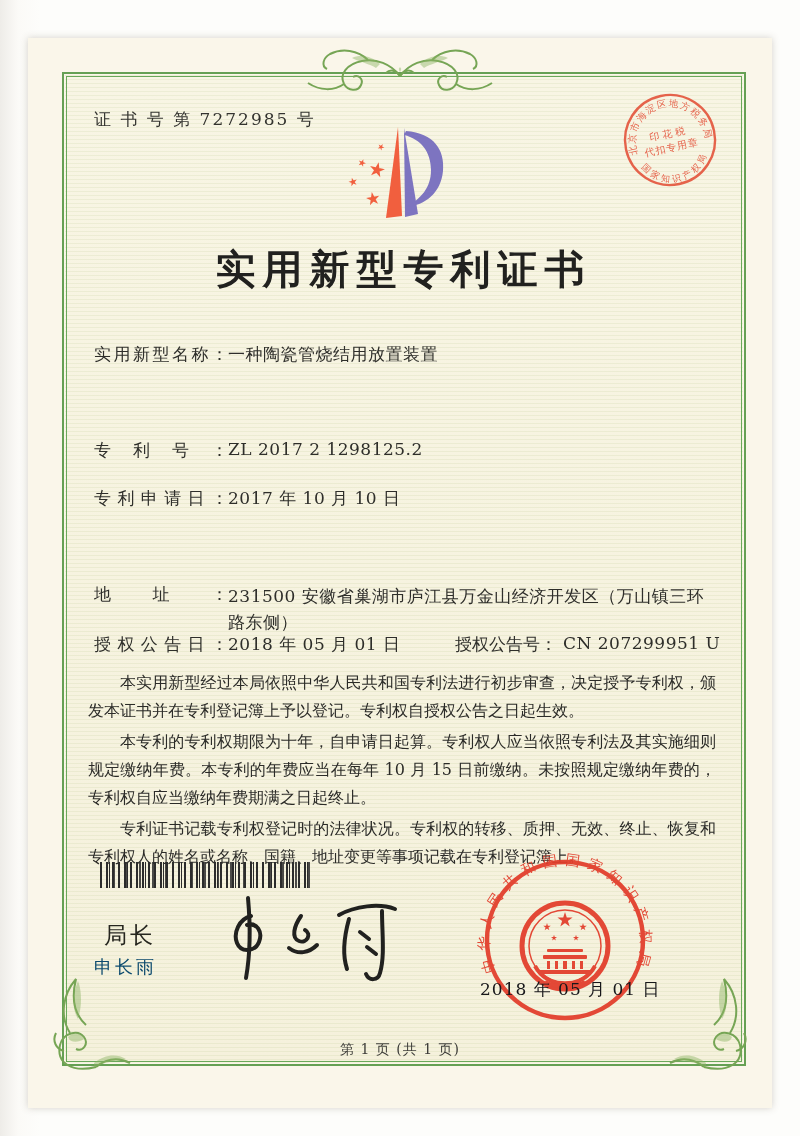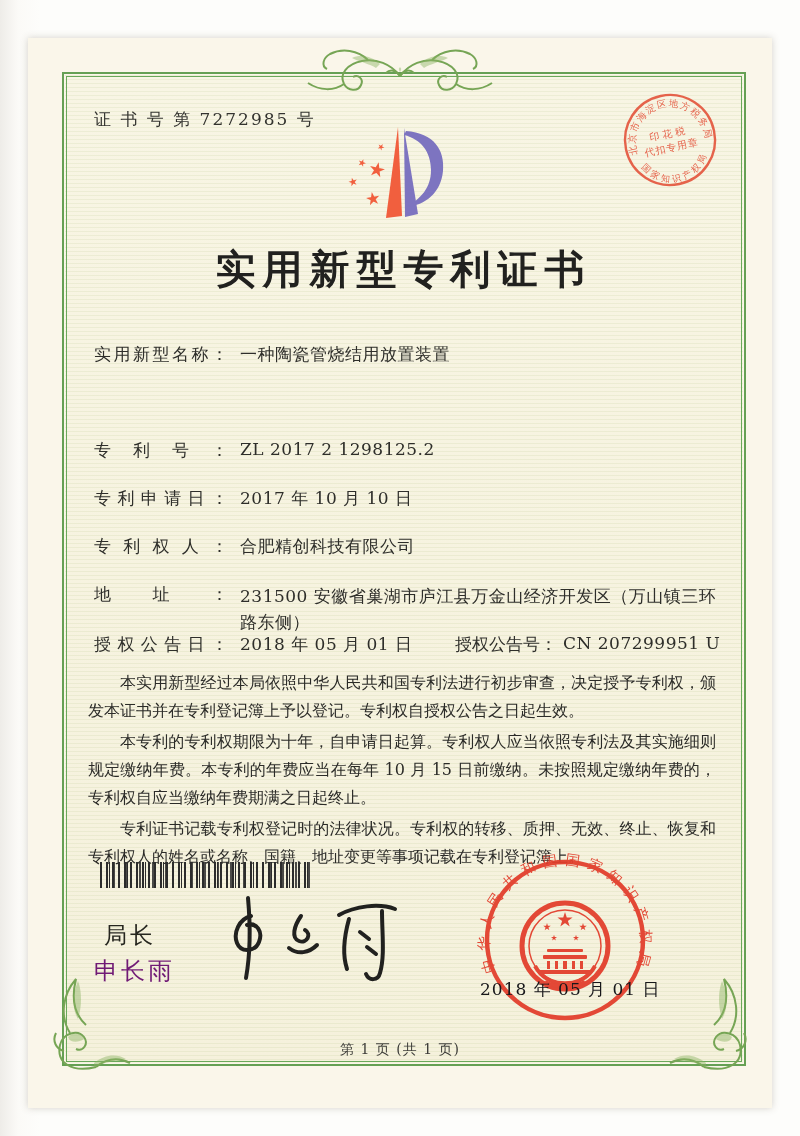--- a/index.html
+++ b/index.html
@@ -14,34 +14,34 @@
              linear-gradient(180deg,#f8f5e4,#f5f1dc); }
   .frame { position:absolute; left:34px; top:34px; width:684px; height:994px;
            border:2.5px solid #66a054; }
   .frame-in { position:absolute; inset:2px; border:1px solid #6aa85a; }
   .abs { position:absolute; }
   .cert-no { left:66px; top:70px; font-size:17px; letter-spacing:2px; color:#33332f; }
   .title { left:0; top:204px; width:100%; text-align:center; font-size:40px; font-weight:700;
            letter-spacing:7px; color:#21211f; text-indent:7px; }
   .field-row { position:absolute; left:66px; font-size:17px; color:#2e2e2a; white-space:nowrap; }
   .flabel { display:inline-block; width:134px; text-align:justify; text-align-last:justify; vertical-align:top; }
-  .fvalue { display:inline-block; margin-left:12px; vertical-align:top; letter-spacing:.5px; }
+  .fvalue { display:inline-block; vertical-align:top; letter-spacing:.5px; }
   .fvalue.wrap { width:478px; white-space:normal; line-height:26px; }
   .grant-right { position:absolute; left:361px; top:0; white-space:nowrap; }
   .body-text { left:57px; top:628px; width:634px; font-size:16px; line-height:28px;
                color:#2b2b28; text-align:justify; }
   .body-text p { text-indent:2em; margin:3px; }
   .barcode { left:72px; top:824px; width:210px; height:26px;
              background:
                repeating-linear-gradient(90deg,#2c2c2c 0 2px,rgba(0,0,0,0) 2px 6px),
                repeating-linear-gradient(90deg,#2c2c2c 0 1px,rgba(0,0,0,0) 1px 9px),
                repeating-linear-gradient(90deg,rgba(44,44,44,.85) 0 2px,rgba(0,0,0,0) 2px 13px); }
   .sign-title { left:76px; top:882px; font-size:23px; letter-spacing:3px; color:#26261f;
                 font-family:"DejaVu Sans","Liberation Sans",sans-serif; }
-  .sign-name  { left:66px; top:917px; font-size:24px; letter-spacing:3px; color:#701a75;
+  .sign-name  { left:66px; top:917px; font-size:18px; letter-spacing:3px; color:#0c4a6e;
                 font-family:"DejaVu Sans","Liberation Sans",sans-serif; }
   .seal-date { left:452px; top:940px; width:190px; font-size:17px; letter-spacing:1px;
                color:#17171a; z-index:6; }
   .footer { left:0; top:1003px; width:100%; text-align:center; font-size:14px;
             letter-spacing:1px; color:#3c3c38; }
   svg { position:absolute; overflow:visible; }
   .svg-topflourish { left:252px; top:2px; z-index:3; }
   .svg-cornerL { left:16px; top:933px; z-index:3; }
   .svg-cornerR { left:628px; top:933px; z-index:3; transform:scaleX(-1); }
   .svg-logo { left:312px; top:80px; }
@@ -145,23 +145,20 @@
     <div class="abs title">实用新型专利证书</div>
 
     <div class="field-row" style="top:305px">
       <span class="flabel">实用新型名称：</span><span class="fvalue">一种陶瓷管烧结用放置装置</span>
     </div>
     <div class="field-row" style="top:401px">
       <span class="flabel">专利号：</span><span class="fvalue">ZL 2017 2 1298125.2</span>
     </div>
     <div class="field-row" style="top:449px">
       <span class="flabel">专利申请日：</span><span class="fvalue">2017 年 10 月 10 日</span>
-    </div>
-    <div class="field-row" style="top:497px">
-      <span class="flabel">专利权人：</span><span class="fvalue">合肥精创科技有限公司</span>
     </div>
     <div class="field-row" style="top:545px">
       <span class="flabel">地址：</span><span class="fvalue wrap">231500 安徽省巢湖市庐江县万金山经济开发区（万山镇三环路东侧）</span>
     </div>
     <div class="field-row" style="top:595px; width:640px">
       <span class="flabel">授权公告日：</span><span class="fvalue">2018 年 05 月 01 日</span>
       <span class="grant-right"><span>授权公告号：</span><span class="fvalue" style="margin-left:6px">CN 207299951 U</span></span>
     </div>
 
     <div class="abs body-text">

